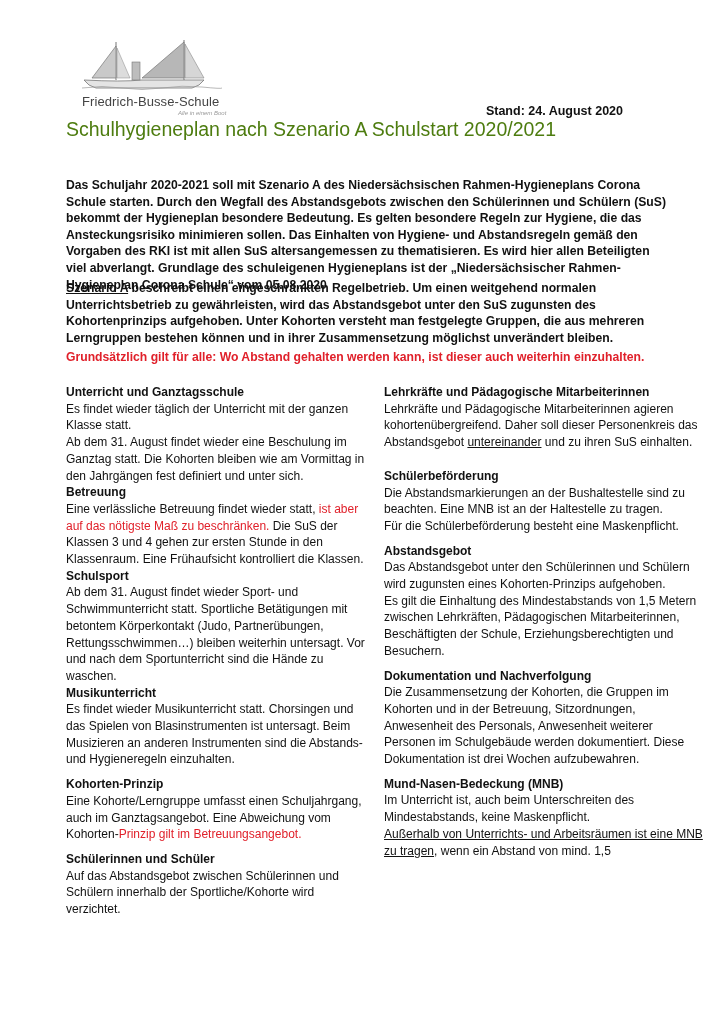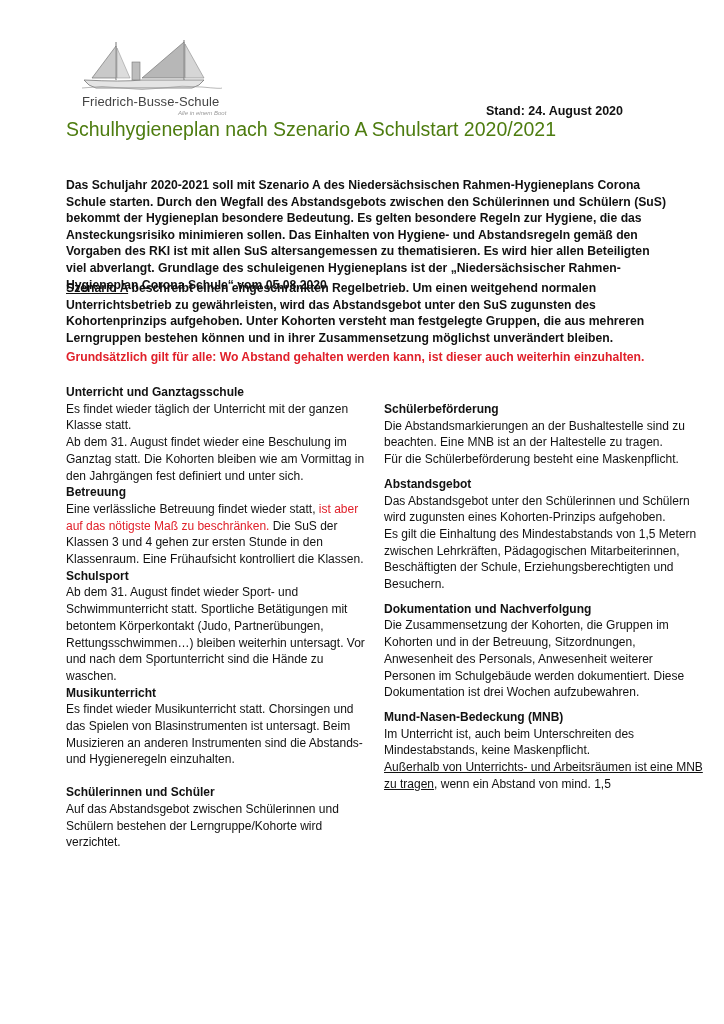--- a/index.html
+++ b/index.html
@@ -66,29 +66,35 @@
   </div>
   <div class="sec">
     <div class="sec-h">Schulsport</div>
     <div>Ab dem 31. August findet wieder Sport- und Schwimmunterricht statt. Sportliche Betätigungen mit betontem Körperkontakt (Judo, Partnerübungen, Rettungsschwimmen…) bleiben weiterhin untersagt. Vor und nach dem Sportunterricht sind die Hände zu waschen.</div>
   </div>
   <div class="sec">
     <div class="sec-h">Musikunterricht</div>
     <div>Es findet wieder Musikunterricht statt. Chorsingen und das Spielen von Blasinstrumenten ist untersagt. Beim Musizieren an anderen Instrumenten sind die Abstands- und Hygieneregeln einzuhalten.</div>
   </div>
   <div class="gap"></div>
+  <div class="sec">
+    <div class="sec-h">Kohorten-Prinzip</div>
+    <div><span>Eine Kohorte/Lerngruppe umfasst einen Schuljahrgang, auch im Ganztagsangebot. Eine Abweichung vom Kohorten-</span><span class="red">Prinzip gilt im Betreuungsangebot.</span></div>
+  </div>
   <div class="gap"></div>
   <div class="sec">
     <div class="sec-h">Schülerinnen und Schüler</div>
-    <div>Auf das Abstandsgebot zwischen Schülerinnen und Schülern bestehen der Lerngruppe/Kohorte wird verzichtet.</div>
+    <div>Auf das Abstandsgebot zwischen Schülerinnen und Schülern innerhalb der Sportliche/Kohorte wird verzichtet.</div>
   </div>
 </div>
 
 <div class="col col-right">
   <div class="sec">
+    <div class="sec-h">Lehrkräfte und Pädagogische Mitarbeiterinnen</div>
+    <div><span>Lehrkräfte und Pädagogische Mitarbeiterinnen agieren kohortenübergreifend. Daher soll dieser Personenkreis das Abstandsgebot </span><span class="u">untereinander</span><span> und zu ihren SuS einhalten.</span></div>
   </div>
   <div class="gap-l"></div>
   <div class="sec">
     <div class="sec-h">Schülerbeförderung</div>
     <div>Die Abstandsmarkierungen an der Bushaltestelle sind zu beachten. Eine MNB ist an der Haltestelle zu tragen.</div>
     <div>Für die Schülerbeförderung besteht eine Maskenpflicht.</div>
   </div>
   <div class="gap"></div>
   <div class="sec">
     <div class="sec-h">Abstandsgebot</div>

